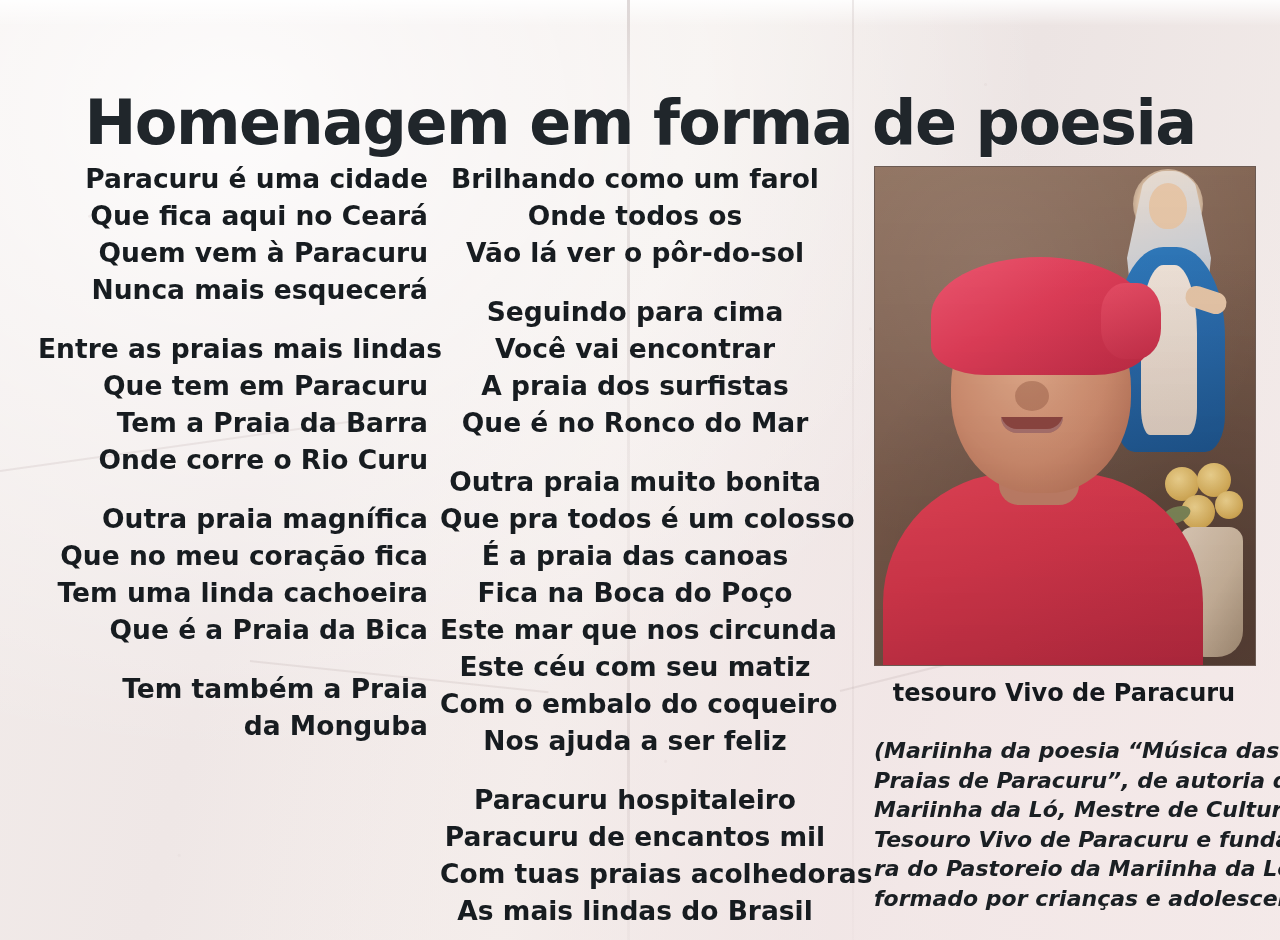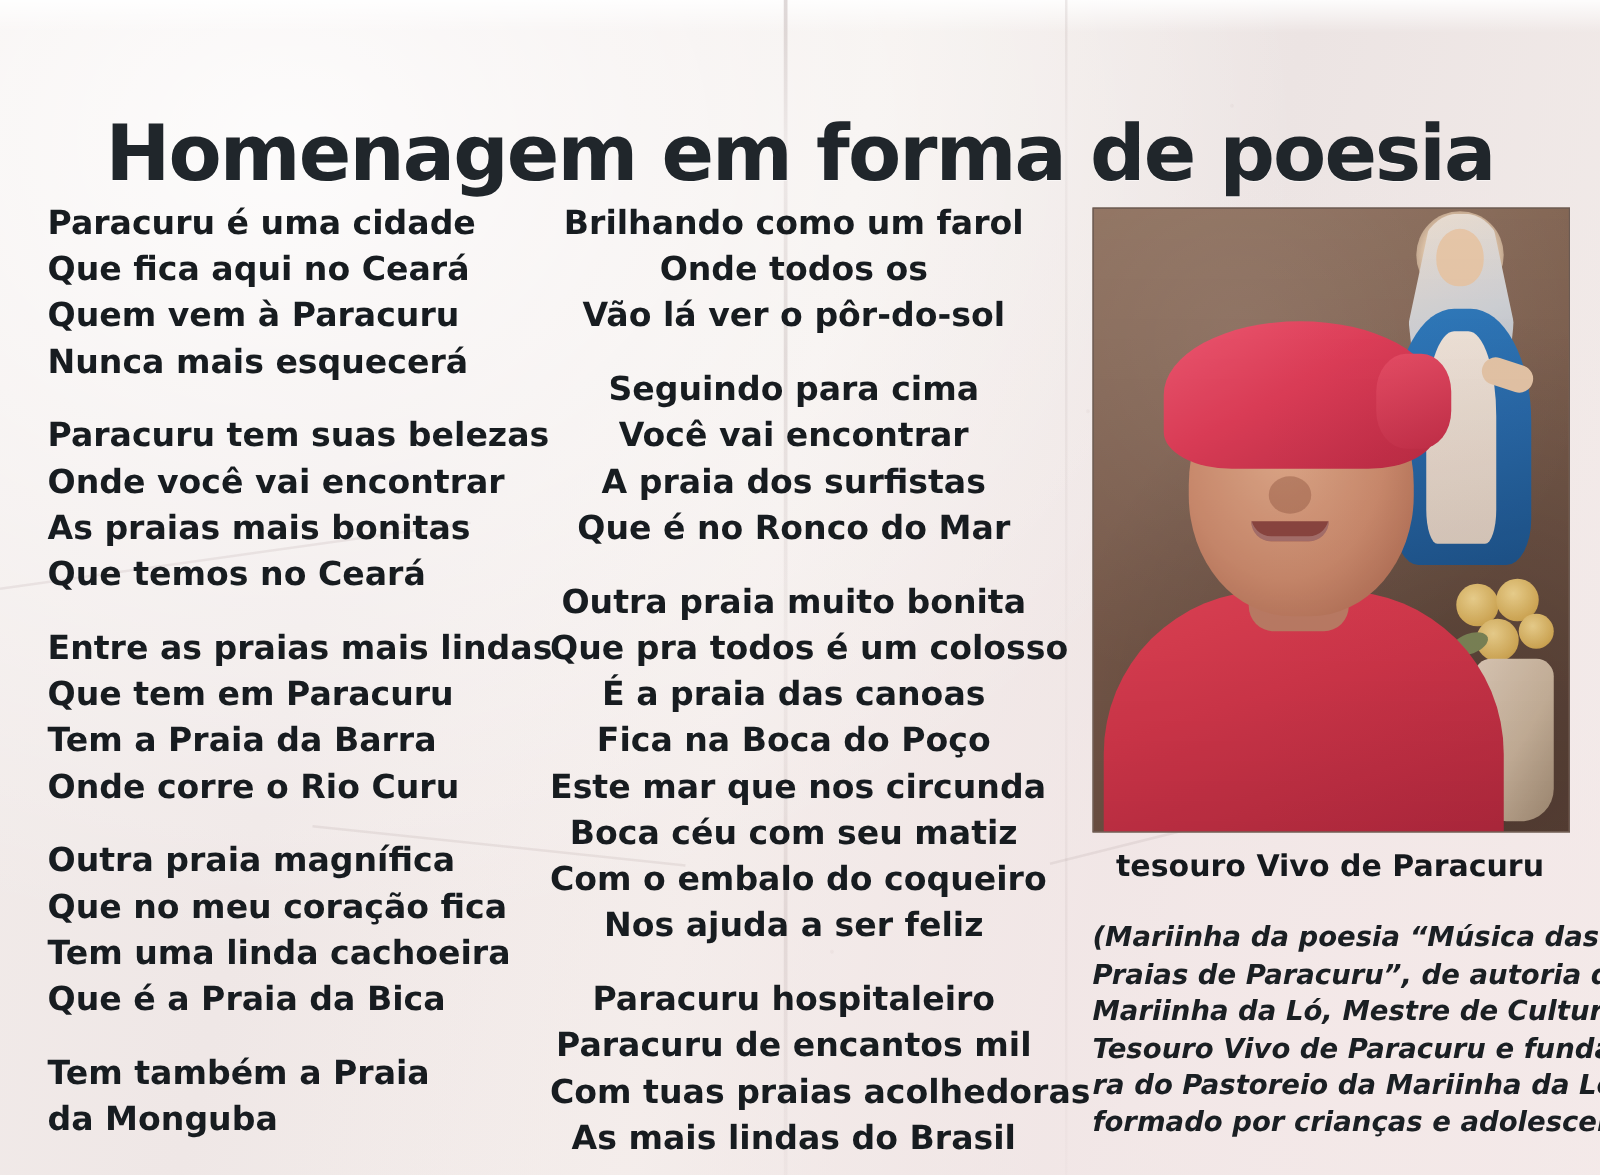--- a/index.html
+++ b/index.html
@@ -92,21 +92,21 @@
 
   
   .col {
     position: absolute;
     font-family: "DejaVu Sans", sans-serif;
     font-size: 26.5px;
     line-height: 37px;
     color: #171c20;
     font-weight: 600;
   }
-  .col-left  { left: 38px;  top: 160px; width: 390px; text-align: left; }
+  .col-left  { left: 38px;  top: 160px; width: 390px; text-align: right; }
   .col-mid   { left: 440px; top: 160px; width: 390px; text-align: center; }
   .stanza { margin: 0 0 22px 0; }
   .stanza .line { display: block; white-space: nowrap; }
   .stanza:last-child { margin-bottom: 0; }
 
   
   .photo-block {
     position: absolute;
     left: 874px;
     top: 166px;
@@ -298,26 +298,20 @@
   <h1 class="headline">Homenagem em forma de poesia</h1>
 
   <div class="col col-left">
     <div class="stanza">
       <span class="line">Paracuru é uma cidade</span>
       <span class="line">Que fica aqui no Ceará</span>
       <span class="line">Quem vem à Paracuru</span>
       <span class="line">Nunca mais esquecerá</span>
     </div>
     <div class="stanza">
-      <span class="line">Paracuru tem suas belezas</span>
-      <span class="line">Onde você vai encontrar</span>
-      <span class="line">As praias mais bonitas</span>
-      <span class="line">Que temos no Ceará</span>
-    </div>
-    <div class="stanza">
       <span class="line">Entre as praias mais lindas</span>
       <span class="line">Que tem em Paracuru</span>
       <span class="line">Tem a Praia da Barra</span>
       <span class="line">Onde corre o Rio Curu</span>
     </div>
     <div class="stanza">
       <span class="line">Outra praia magnífica</span>
       <span class="line">Que no meu coração fica</span>
       <span class="line">Tem uma linda cachoeira</span>
       <span class="line">Que é a Praia da Bica</span>
@@ -339,21 +333,21 @@
       <span class="line">Você vai encontrar</span>
       <span class="line">A praia dos surfistas</span>
       <span class="line">Que é no Ronco do Mar</span>
     </div>
     <div class="stanza">
       <span class="line">Outra praia muito bonita</span>
       <span class="line">Que pra todos é um colosso</span>
       <span class="line">É a praia das canoas</span>
       <span class="line">Fica na Boca do Poço</span>
       <span class="line">Este mar que nos circunda</span>
-      <span class="line">Boca céu com seu matiz</span>
+      <span class="line">Este céu com seu matiz</span>
       <span class="line">Com o embalo do coqueiro</span>
       <span class="line">Nos ajuda a ser feliz</span>
     </div>
     <div class="stanza">
       <span class="line">Paracuru hospitaleiro</span>
       <span class="line">Paracuru de encantos mil</span>
       <span class="line">Com tuas praias acolhedoras</span>
       <span class="line">As mais lindas do Brasil</span>
     </div>
   </div>

